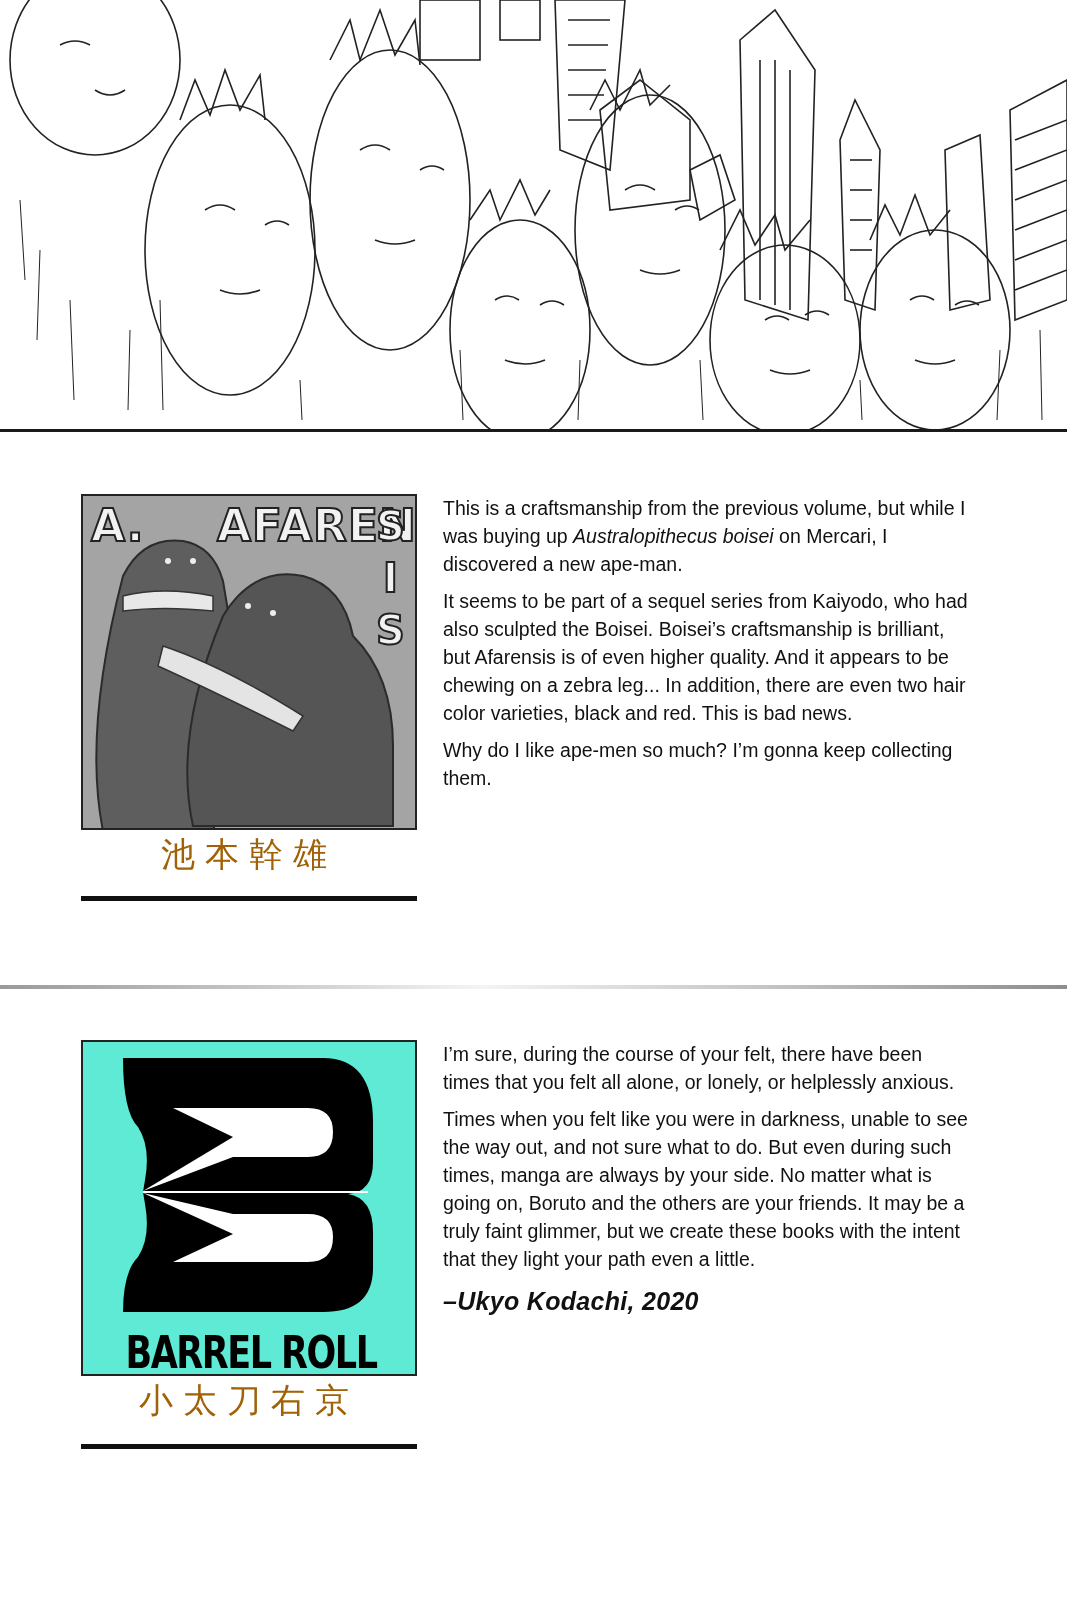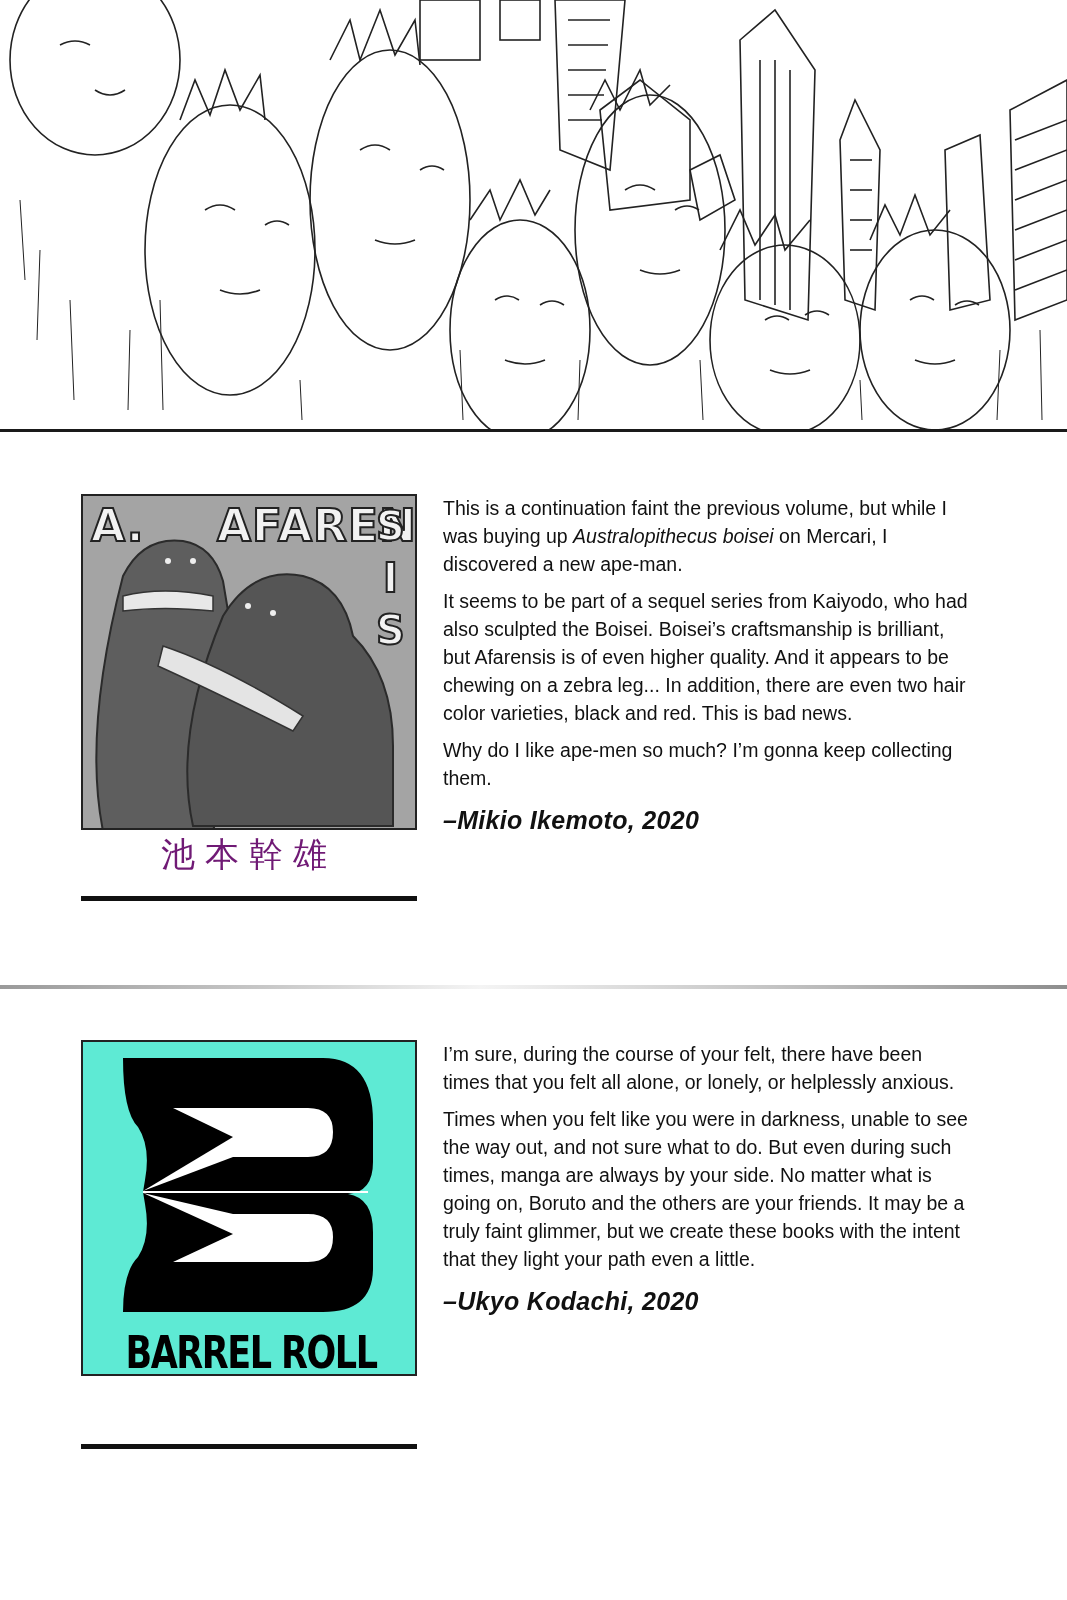--- a/index.html
+++ b/index.html
@@ -14,21 +14,21 @@
     
     .author-block { position: absolute; left: 0; width: 1067px; }
     .block-1 { top: 480px; height: 440px; }
     .block-2 { top: 1030px; height: 440px; }
 
     .portrait { position: absolute; left: 81px; width: 336px; height: 336px; border: 2px solid #222; box-sizing: border-box; overflow: hidden; }
     .block-1 .portrait { top: 14px; background: #9a9a9a; }
     .block-2 .portrait { top: 10px; background: #5eead4; }
 
     .jp-name { position: absolute; left: 81px; width: 336px; text-align: center;
-               font-family: "DejaVu Sans", sans-serif; font-size: 34px; letter-spacing: 10px; color: #701a75; }
+               font-family: "DejaVu Sans", sans-serif; font-size: 34px; letter-spacing: 10px; color: #a16207; }
     .block-1 .jp-name { top: 352px; }
     .block-2 .jp-name { top: 348px; }
 
     .name-rule { position: absolute; left: 81px; width: 336px; height: 5px; background: #111; }
     .block-1 .name-rule { top: 416px; }
     .block-2 .name-rule { top: 414px; }
 
     .text-col { position: absolute; left: 443px; width: 530px; font-size: 19.5px; line-height: 28px; color: #111; }
     .block-1 .text-col { top: 14px; }
     .block-2 .text-col { top: 10px; }
@@ -144,29 +144,28 @@
       <div>S</div>
       <div>I</div>
       <div>S</div>
     </div>
   </div>
   <div class="jp-name">池本幹雄</div>
   <div class="name-rule"></div>
 
   <div class="text-col">
     <p>
-      <span>This is a continuation faint the previous volume, but while I was buying up </span><em>Australopithecus boisei</em><span> on Mercari, I discovered a new ape-man.</span>
+      <span>This is a craftsmanship from the previous volume, but while I was buying up </span><em>Australopithecus boisei</em><span> on Mercari, I discovered a new ape-man.</span>
     </p>
     <p>
       <span>It seems to be part of a sequel series from Kaiyodo, who had also sculpted the Boisei. Boisei’s craftsmanship is brilliant, but Afarensis is of even higher quality. And it appears to be chewing on a zebra leg... In addition, there are even two hair color varieties, black and red. This is bad news.</span>
     </p>
     <p>
       <span>Why do I like ape-men so much? I’m gonna keep collecting them.</span>
     </p>
-    <div class="signature">–Mikio Ikemoto, 2020</div>
   </div>
 </section>
 
 <div class="divider"></div>
 
 <section class="author-block block-2">
   <div class="portrait">
     <svg width="332" height="332" viewBox="0 0 332 332" style="position:absolute;left:0;top:0;">
 
       <path d="M40 16 L240 16 Q290 16 290 80 L290 120 Q290 150 265 152 Q290 156 290 190 L290 226 Q290 270 240 270 L40 270
@@ -175,20 +174,21 @@
       <path d="M90 66 L225 66 Q250 66 250 90 Q250 115 225 115 L150 115 L150 95 Z" fill="#fff"></path>
 
       <path d="M90 220 L225 220 Q250 220 250 195 Q250 172 225 172 L150 172 L150 192 Z" fill="#fff"></path>
 
       <polygon points="60,149 150,95 150,115" fill="#fff"></polygon>
       <polygon points="60,151 150,192 150,172" fill="#fff"></polygon>
       <line x1="60" y1="150" x2="285" y2="150" stroke="#fff" stroke-width="2"></line>
     </svg>
     <div class="br-wordmark">BARREL ROLL</div>
   </div>
+  <div class="jp-name">小太刀右京</div>
   <div class="name-rule"></div>
 
   <div class="text-col">
     <p>
       <span>I’m sure, during the course of your felt, there have been times that you felt all alone, or lonely, or helplessly anxious.</span>
     </p>
     <p>
       <span>Times when you felt like you were in darkness, unable to see the way out, and not sure what to do. But even during such times, manga are always by your side. No matter what is going on, Boruto and the others are your friends. It may be a truly faint glimmer, but we create these books with the intent that they light your path even a little.</span>
     </p>
     <div class="signature">–Ukyo Kodachi, 2020</div>

